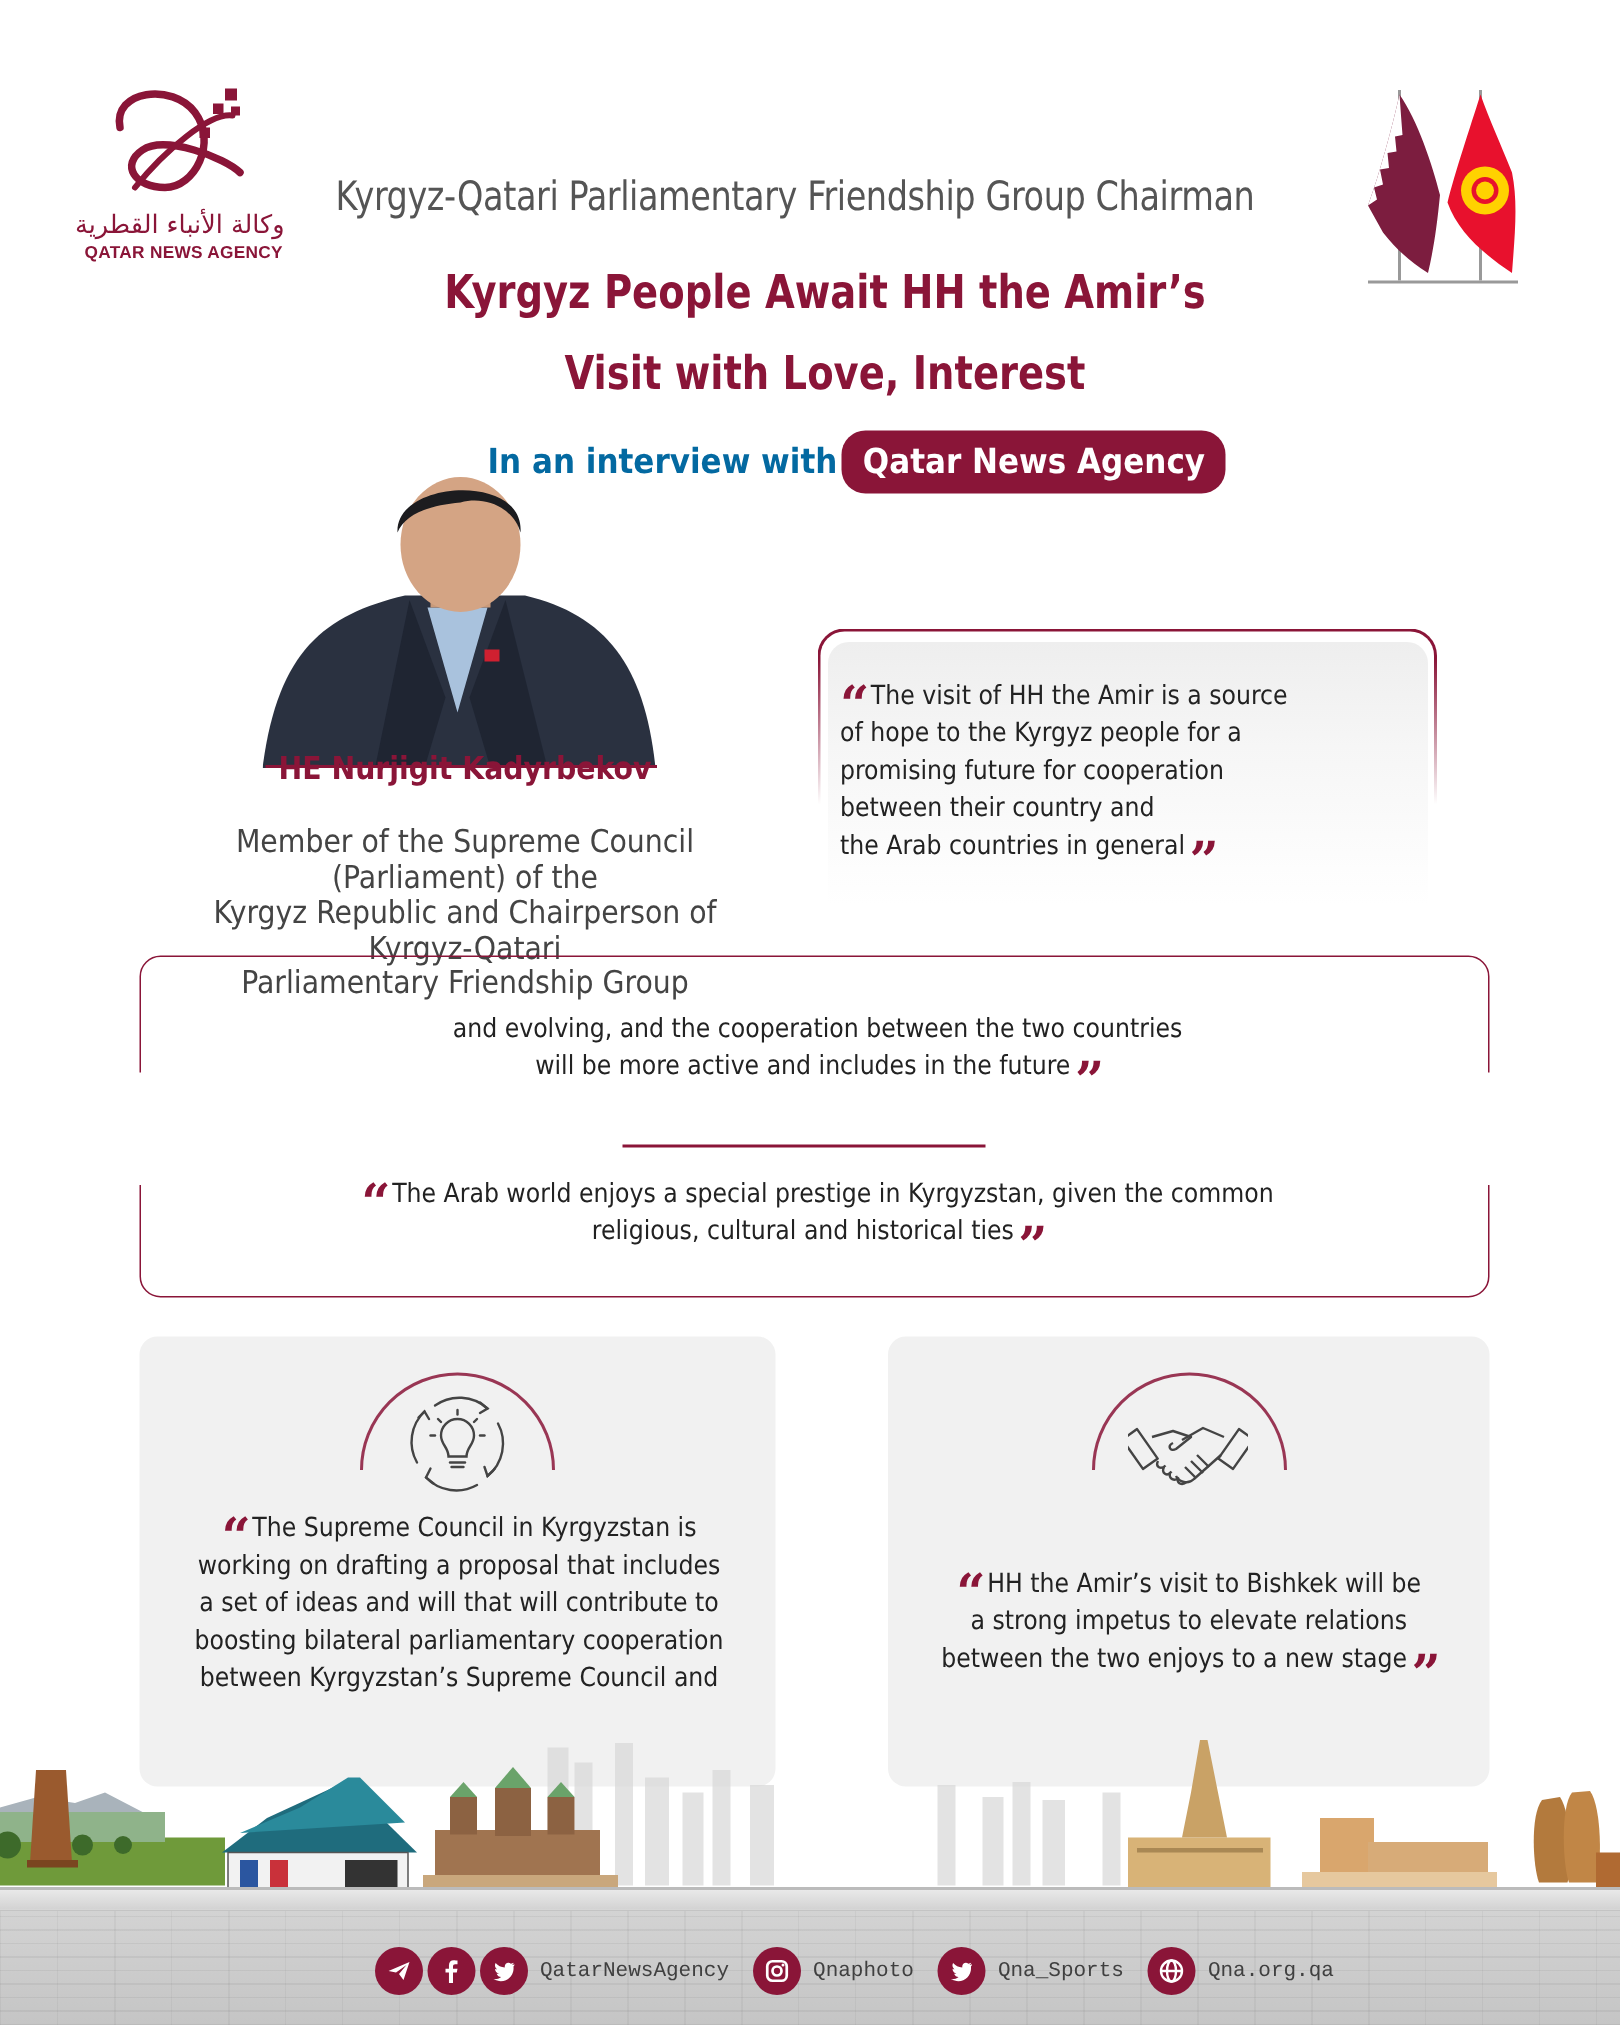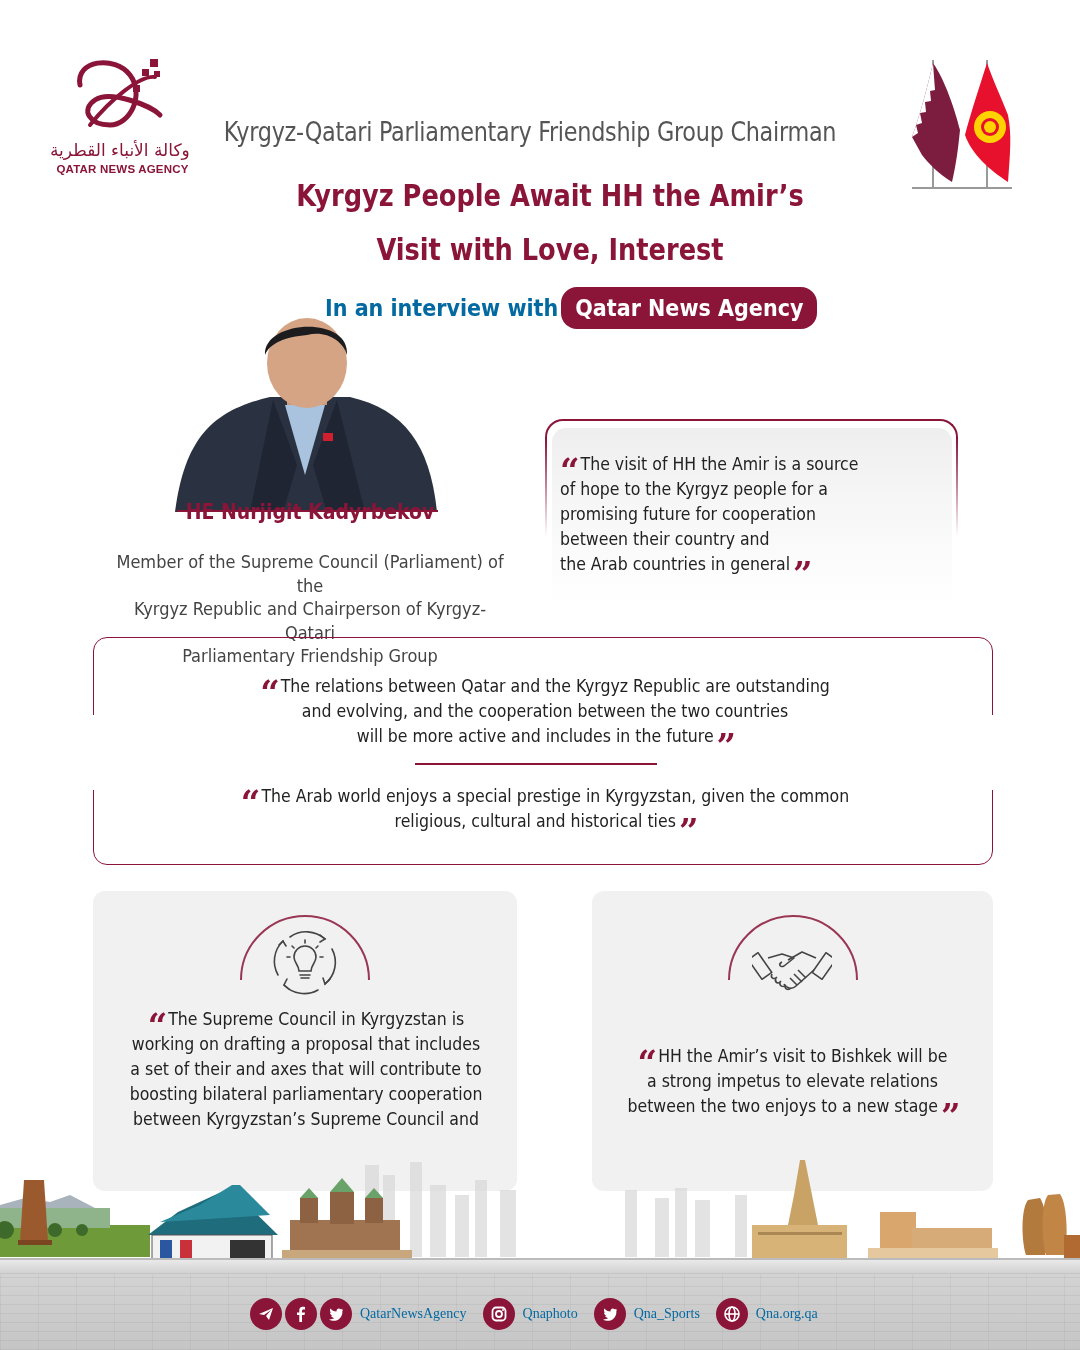--- a/index.html
+++ b/index.html
@@ -21,21 +21,21 @@
   #headline { left: 190px; top: 168px; width: 720px; text-align: center; color: #8a1538; font-weight: bold; font-size: 31px; line-height: 54px; font-family: "DejaVu Sans Condensed", "DejaVu Sans", sans-serif; transform: scaleX(0.92); transform-origin: center; }
 
   #intro { left: 325px; top: 283px; height: 50px; display: flex; align-items: center; }
   #intro .lead { font-size: 23px; font-weight: bold; color: #0369a1; font-family: "DejaVu Sans Condensed", "DejaVu Sans", sans-serif; margin-right: 3px; }
   #intro .pill { background: #8a1538; color: #fff; font-size: 23px; font-weight: bold; padding: 8px 14px; border-radius: 16px; font-family: "DejaVu Sans Condensed", "DejaVu Sans", sans-serif; }
 
   
   #portrait { left: 175px; top: 315px; width: 265px; height: 197px; overflow: hidden; }
   #portrait-line { left: 177px; top: 510px; width: 261px; height: 2px; background: #8a1538; }
   #person-name { left: 110px; top: 500px; width: 400px; text-align: center; font-size: 21px; font-weight: bold; color: #8a1538; }
-  #person-title { left: 110px; top: 550px; width: 400px; text-align: center; font-size: 18px; line-height: 23.5px; color: #444; }
+  #person-title { left: 110px; top: 550px; width: 400px; text-align: center; font-size: 21px; line-height: 23.5px; color: #444; }
 
   
   #q1-frame { left: 545px; top: 419px; width: 413px; height: 180px; border: 2px solid #8a1538; border-bottom: none; border-radius: 18px 18px 0 0; }
   #q1-frame::after { content: ""; position: absolute; left: -4px; right: -4px; top: 18px; bottom: -2px; background: linear-gradient(#fff0, #fff 60%); }
   #q1-box { left: 552px; top: 428px; width: 400px; height: 175px; border-radius: 14px 14px 0 0; background: linear-gradient(#eeeeee 0%, #f6f6f6 40%, #ffffff 100%); }
   #q1-text { left: 560px; top: 452px; width: 385px; font-size: 17.5px; line-height: 25px; color: #222; }
 
   .oq, .cq { color: #8a1538; font-weight: bold; font-family: "DejaVu Serif", serif; font-size: 34px; line-height: 0; position: relative; }
   .oq { top: 12px; margin-right: 4px; letter-spacing: -3px; }
   .cq { top: 16px; margin-left: 3px; letter-spacing: -3px; }
@@ -63,21 +63,21 @@
   #scenery { left: 0; top: 1150px; width: 1080px; height: 110px; }
   #railing { left: 0; top: 1258px; width: 1080px; height: 16px; background: linear-gradient(#e9e9e9, #d2d2d2); border-top: 2px solid #bbb; border-bottom: 1px solid #c4c4c4; }
   #pavement { left: 0; top: 1274px; width: 1080px; height: 76px;
     background:
       repeating-linear-gradient(90deg, rgba(0,0,0,0.04) 0 1px, transparent 1px 38px),
       repeating-linear-gradient(0deg, rgba(0,0,0,0.05) 0 1px, transparent 1px 9px),
       linear-gradient(#d3d3d3, #c5c5c5); }
 
   #social { left: 250px; top: 1297px; height: 34px; display: flex; align-items: center; gap: 0; }
   .sicon { width: 32px; height: 32px; border-radius: 50%; background: #8a1538; display: flex; align-items: center; justify-content: center; margin-right: 3px; }
-  .slabel { color: #0369a1; font-size: 14px; font-family: Liberation Serif, serif; margin-left: 5px; margin-right: 16px; }
+  .slabel { color: #404040; font-size: 14px; font-family: Liberation Mono, monospace; margin-left: 5px; margin-right: 16px; }
 </style>
 </head>
 <body>
 
 <div id="logo" class="abs">
   <svg width="105" height="85" viewBox="0 0 105 85">
     <path d="M10 30 C 5 5, 45 0, 60 20 C 75 40, 60 70, 40 70 C 20 70, 10 55, 25 45 C 40 35, 80 50, 90 60" fill="none" stroke="#8a1538" stroke-width="5" stroke-linecap="round"></path>
     <path d="M20 70 C 40 45, 70 20, 85 22" fill="none" stroke="#8a1538" stroke-width="4" stroke-linecap="round"></path>
     <rect x="80" y="4" width="8" height="8" fill="#8a1538"></rect>
     <rect x="72" y="14" width="7" height="7" fill="#8a1538"></rect>
@@ -143,21 +143,20 @@
   <div>of hope to the Kyrgyz people for a</div>
   <div>promising future for cooperation</div>
   <div>between their country and</div>
   <div><span>the Arab countries in general</span><span class="cq">”</span></div>
 </div>
 
 <div id="q2-frame" class="abs"></div>
 <div id="q2-gap-l" class="abs"></div>
 <div id="q2-gap-r" class="abs"></div>
 <div id="q2-text-a" class="abs">
-  <div><span class="oq">“</span><span>The relations between Qatar and the Kyrgyz Republic are outstanding</span></div>
   <div>and evolving, and the cooperation between the two countries</div>
   <div><span>will be more active and includes in the future</span><span class="cq">”</span></div>
 </div>
 <div id="q2-divider" class="abs"></div>
 <div id="q2-text-b" class="abs">
   <div><span class="oq">“</span><span>The Arab world enjoys a special prestige in Kyrgyzstan, given the common</span></div>
   <div><span>religious, cultural and historical ties</span><span class="cq">”</span></div>
 </div>
 
 <div id="card-l" class="gcard"></div>
@@ -199,21 +198,21 @@
     <path d="M64 18 L 50 12 L 36 20"></path>
     <path d="M62 30 L 44 46 C 40 50, 34 48, 32 44"></path>
     <path d="M20 34 C 18 38, 22 40, 25 37 M24 38 C 22 42, 26 45, 29 41 M28 42 C 27 46, 31 48, 34 45 M33 46 C 33 50, 37 50, 39 48"></path>
     <path d="M46 30 L 54 38 M42 34 L 50 42 M38 38 L 45 45"></path>
   </g>
 </svg>
 
 <div id="q3-text" class="abs">
   <div><span class="oq">“</span><span>The Supreme Council in Kyrgyzstan is</span></div>
   <div>working on drafting a proposal that includes</div>
-  <div>a set of their and axes that will contribute to</div>
+  <div>a set of ideas and will that will contribute to</div>
   <div>boosting bilateral parliamentary cooperation</div>
   <div>between Kyrgyzstan’s Supreme Council and</div>
 </div>
 
 <div id="q4-text" class="abs">
   <div><span class="oq">“</span><span>HH the Amir’s visit to Bishkek will be</span></div>
   <div>a strong impetus to elevate relations</div>
   <div><span>between the two enjoys to a new stage</span><span class="cq">”</span></div>
 </div>
 

